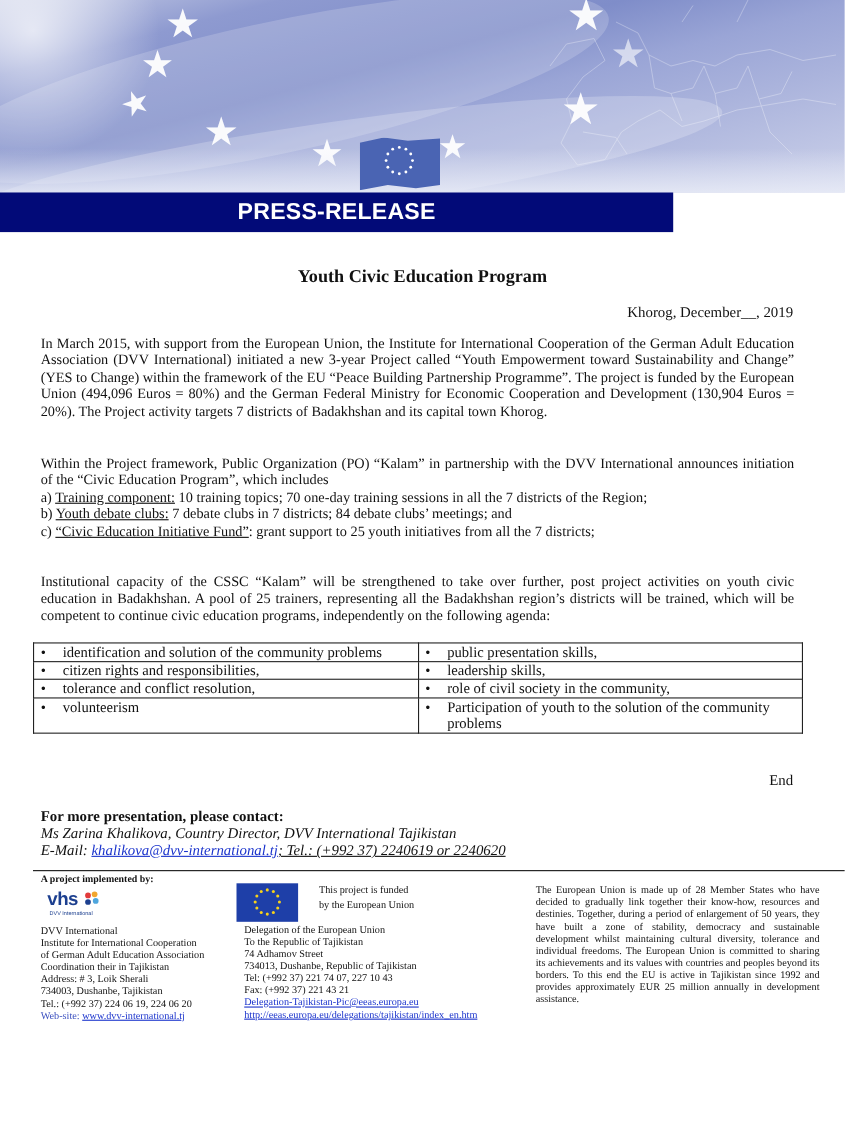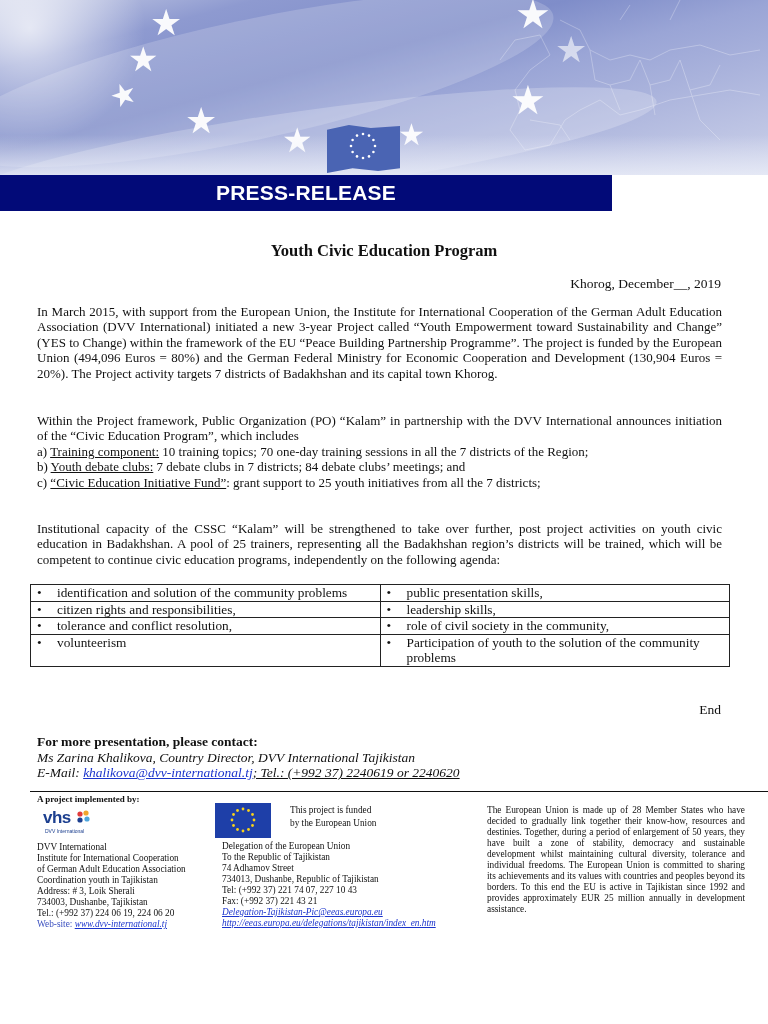--- a/index.html
+++ b/index.html
@@ -36,21 +36,21 @@
   .contact .ul { text-decoration: underline; }
   .rule { position: absolute; left: 30px; top: 791px; width: 738px; height: 1px; background: #111; }
   .implemented { position: absolute; left: 37px; top: 794px; font-size: 9px; font-weight: bold; }
   .vhs { position: absolute; left: 43px; top: 808px; width: 60px; height: 28px; }
   .vhs .v { font-family: Liberation Sans, sans-serif; font-weight: bold; font-size: 17px; color: #1c3f8f; letter-spacing: -0.5px; }
   .vhs .dots { position: absolute; left: 33px; top: 2px; width: 16px; height: 14px; }
   .vhs .sub { position: absolute; left: 2px; top: 20px; font-family: "Liberation Sans", sans-serif; font-size: 5px; color: #1c3f8f; white-space: nowrap; }
   .footcol { position: absolute; font-size: 9.3px; line-height: 11px; }
   .fc1 { left: 37px; top: 842px; }
   .fc1 .web { color: #3a4fbf; }
-  .fc1 a, .fc2 a { color: #1a33cc; text-decoration: underline; font-style: italic; }
+  .fc1 a, .fc2 a { color: #1a33cc; text-decoration: underline; }
   .euflag2 { position: absolute; left: 215px; top: 803px; width: 56px; height: 35px; background: #1e3fa8; }
   .funded { position: absolute; left: 290px; top: 804px; font-size: 9.3px; line-height: 12.5px; }
   .fc2 { left: 222px; top: 841px; }
   .fc3 { left: 487px; top: 805px; width: 258px; text-align: justify; font-size: 9.3px; line-height: 11px; }
 </style>
 </head>
 <body>
 
 <div class="banner">
   <div class="light"></div>
@@ -156,21 +156,21 @@
     <circle cx="4" cy="10" r="2.6" fill="#1c3f8f"></circle>
       <circle cx="11" cy="9" r="2.6" fill="#4fa6dd"></circle>
   </svg>
   <span class="sub">DVV International</span>
 </div>
 
 <div class="footcol fc1">
   <div>DVV International</div>
   <div>Institute for International Cooperation</div>
   <div>of German Adult Education Association</div>
-  <div>Coordination youth in Tajikistan</div>
+  <div>Coordination their in Tajikistan</div>
   <div>Address: # 3, Loik Sherali</div>
   <div>734003, Dushanbe, Tajikistan</div>
   <div>Tel.: (+992 37) 224 06 19, 224 06 20</div>
   <div class="web"><span>Web-site: </span><a>www.dvv-international.tj</a></div>
 </div>
 
 <div class="euflag2">
   <svg viewBox="0 0 56 35" width="56" height="35">
     <g fill="#f7d21a">
       <circle cx="28" cy="6" r="1.4"></circle>

